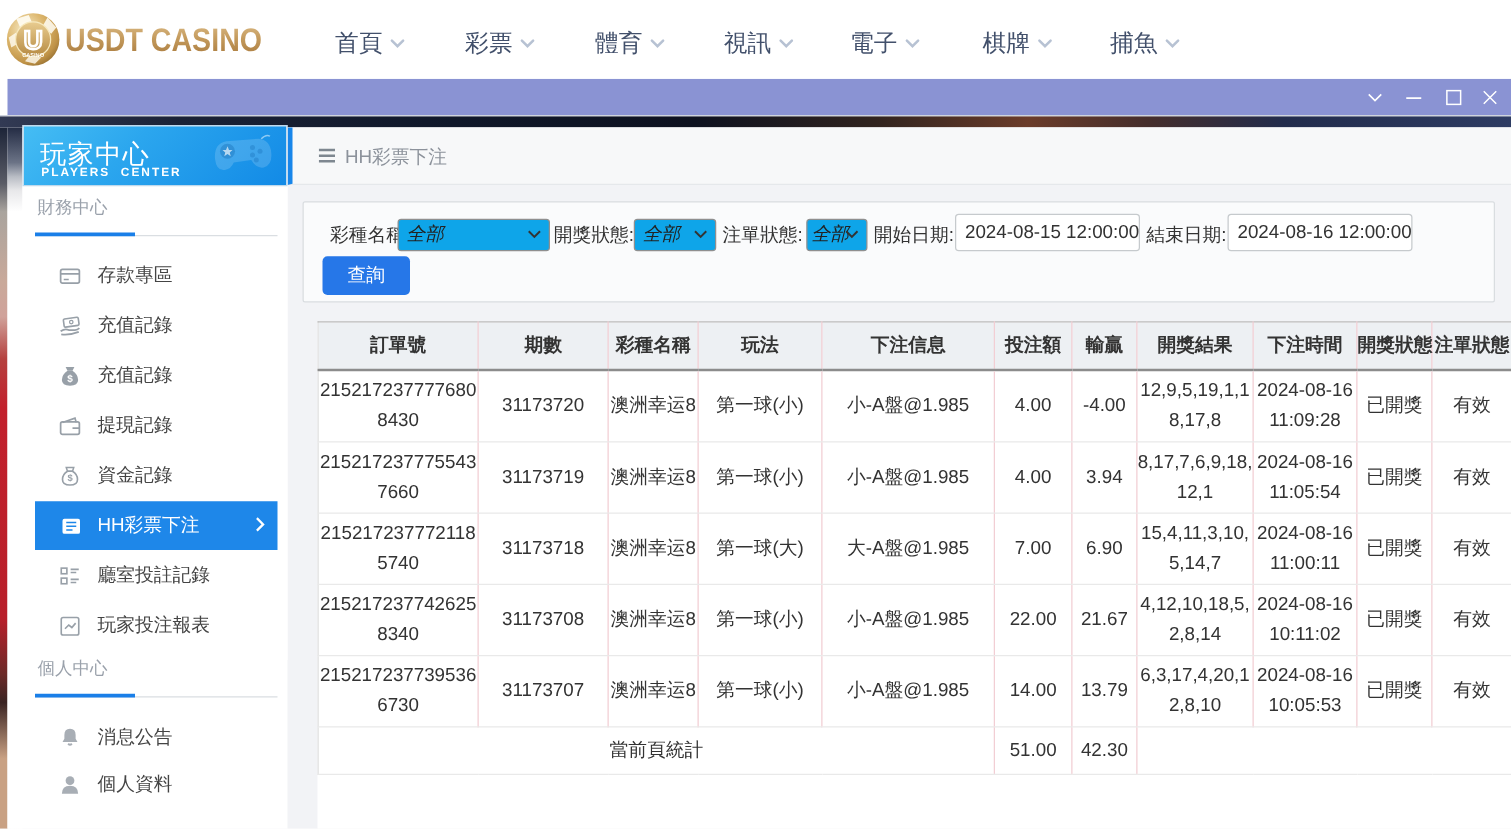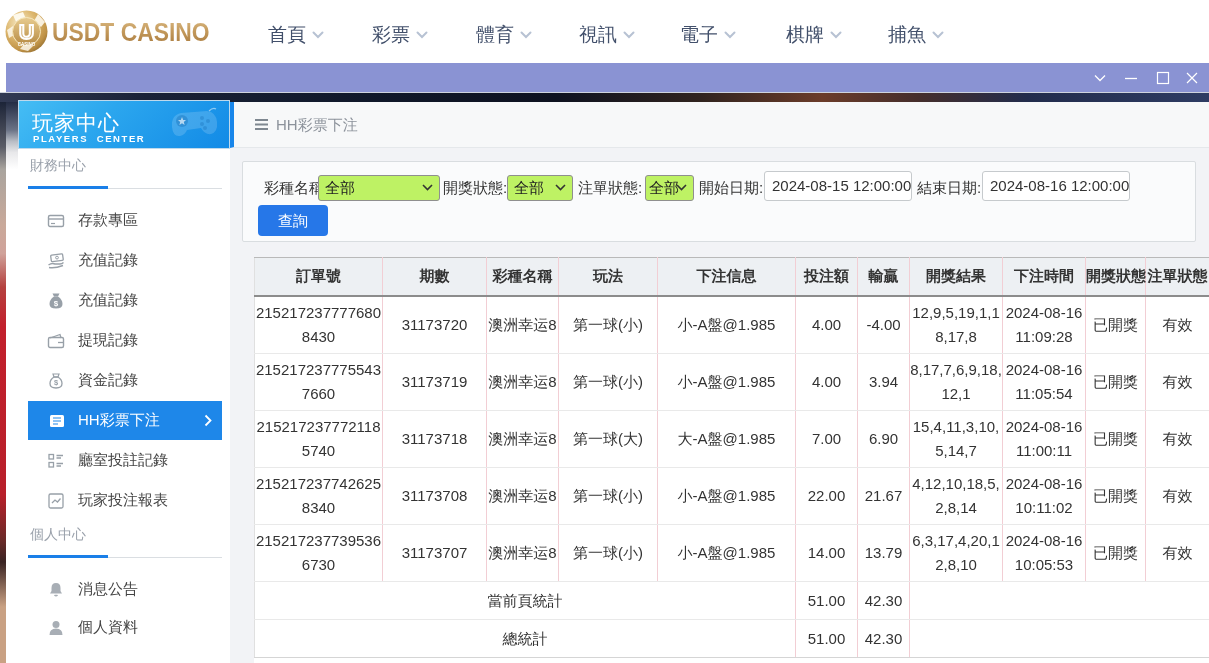--- a/index.html
+++ b/index.html
@@ -49,21 +49,21 @@
 
 
 #content{left:230px;top:102px;width:979px;height:561px;background:#f2f3f6;z-index:2;}
 #crumb{left:0;top:0;width:979px;height:46px;background:#f7f8f9;box-sizing:border-box;
   border-left:4px solid #1886ea;border-bottom:1px solid #e5e8eb;}
 #crumb .tx{position:absolute;left:42px;top:14px;font-size:15px;color:#8c929b;}
 #filter{left:12px;top:59px;width:954px;height:81px;box-sizing:border-box;background:#fafbfc;
   border:1px solid #d9dde0;border-radius:2px;}
 .flabel{top:77px;font-size:15px;color:#333;}
 .fsel{top:73px;height:26px;box-sizing:border-box;border:1px solid #8f8f8f;border-radius:3px;
-  background:#bef264;font-size:15px;color:#222;line-height:24px;padding-left:6px;}
+  background:#0ea5e9;font-size:15px;color:#222;line-height:24px;padding-left:6px;font-style:italic;}
 .fsel svg{position:absolute;right:6px;top:8px;}
 .finput{top:69px;height:30px;width:148px;box-sizing:border-box;border:1px solid #c6cacd;border-radius:3px;
   background:#fff;font-size:15px;color:#333;line-height:28px;padding-left:7px;white-space:nowrap;}
 #qbtn{left:28px;top:103px;width:70px;height:31px;background:#2677e8;border-radius:4px;
   color:#fff;font-size:15px;text-align:center;line-height:31px;}
 
 
 #tblwrap{left:12px;top:155px;width:956px;height:406px;background:#fff;margin-left:12px;}
 table{border-collapse:collapse;table-layout:fixed;width:955px;font-size:15px;color:#333;}
 th{background:#edf0f3;font-weight:bold;height:37px;border-top:1px solid #b9b9b9;
@@ -397,22 +397,16 @@
       <td>2024-08-16 10:05:53</td>
             <td>已開獎</td>
             <td class="br">有效</td>
     </tr>
     <tr class="sum">
       <td class="bl" colspan="5">當前頁統計</td>
             <td>51.00</td>
             <td>42.30</td>
             <td class="br" colspan="4"></td>
     </tr>
-    <tr class="sum">
-      <td class="bl" colspan="5" style="border-bottom:1px solid #d5d5d5">總統計</td>
-      <td style="border-bottom:1px solid #d5d5d5">51.00</td>
-      <td style="border-bottom:1px solid #d5d5d5">42.30</td>
-      <td class="br" colspan="4" style="border-bottom:1px solid #d5d5d5"></td>
-    </tr>
   </tbody>
       </table>
   </div>
 </div>
 
 </body></html>

